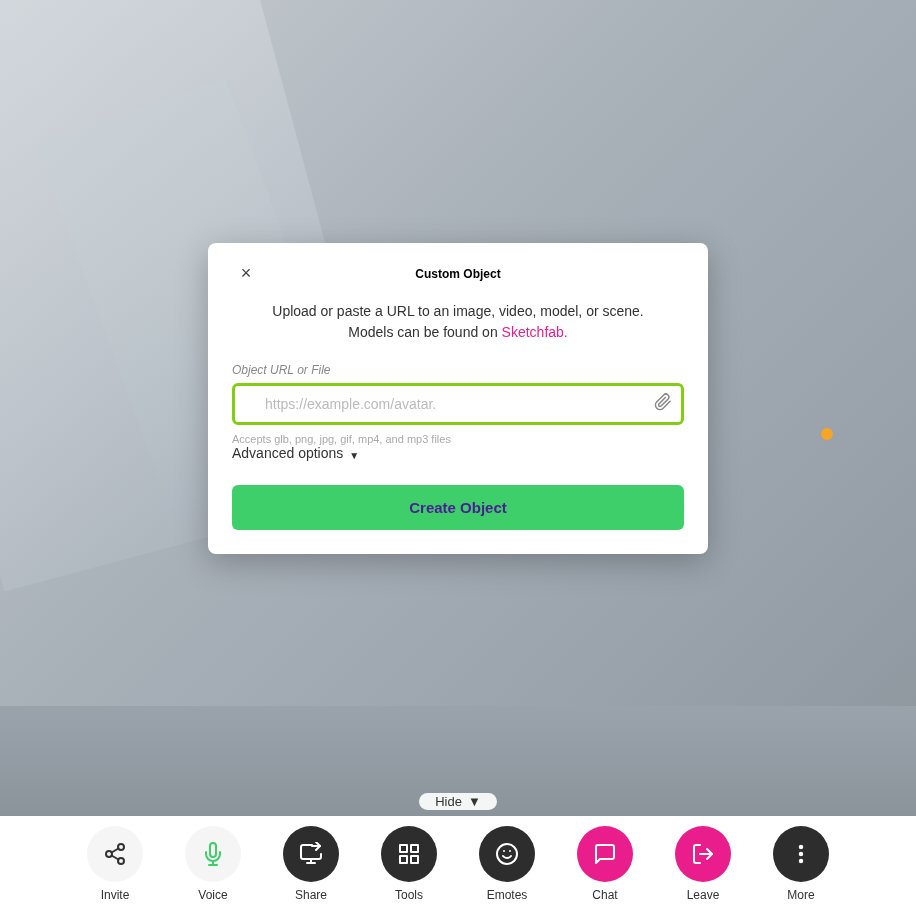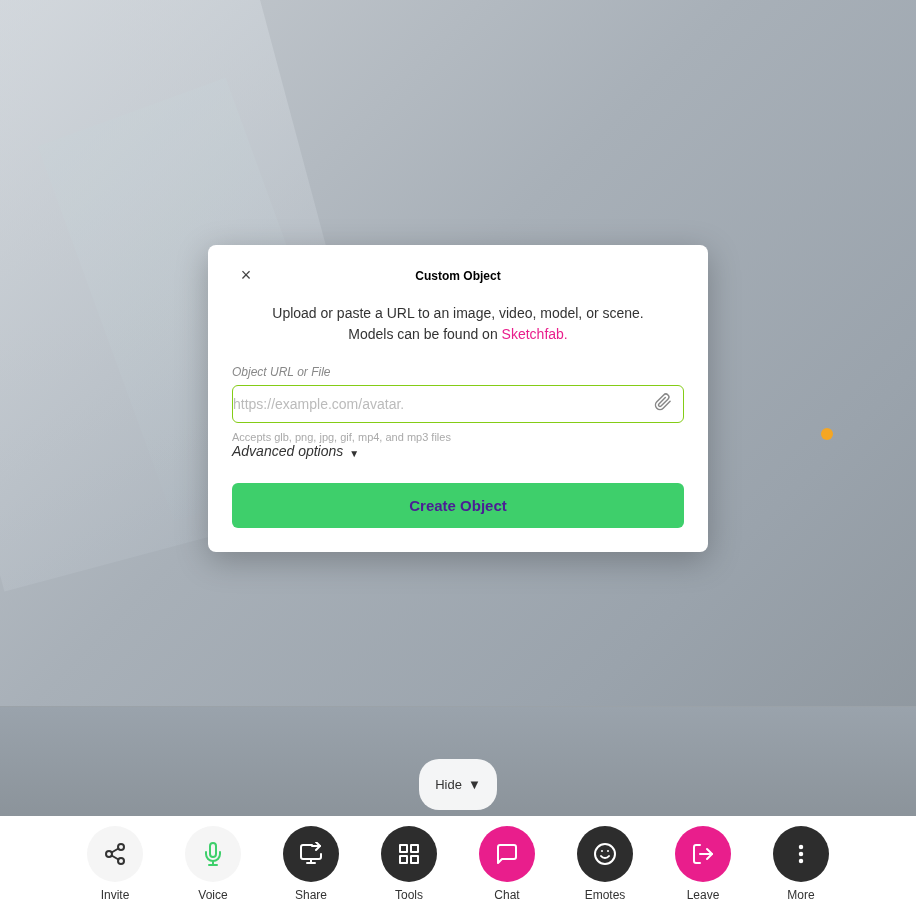--- a/index.html
+++ b/index.html
@@ -133,22 +133,22 @@
       font-style: italic;
     }
 
     .input-wrapper {
       position: relative;
       margin-bottom: 8px;
     }
 
     .url-input {
       width: 100%;
-      padding: 10px 40px 10px 0;
-      border: 1px solid #84cc16;
+      padding: 10px 40px 10px 30px;
+      border: 3px solid #84cc16;
       border-radius: 6px;
       font-size: 14px;
       color: #737373;
       outline: none;
       background: #fff;
     }
 
     .url-input::placeholder {
       color: #bbb;
     }
@@ -172,21 +172,20 @@
       display: flex;
       align-items: flex-end;
       gap: 6px;
       cursor: pointer;
       font-size: 14px;
       color: #333;
       background: none;
       border: none;
       padding: 0;
       margin-bottom: 24px;
-      font-style: italic;
     }
 
     .advanced-options .arrow-down {
       font-size: 10px;
       color: #333;
     }
 
     .create-button {
       width: 100%;
       padding: 14px;
@@ -211,21 +210,21 @@
       display: flex;
       justify-content: center;
       padding: 6px 0;
       background: transparent;
     }
 
     .hide-button {
       background: rgba(255,255,255,0.9);
       border: none;
       border-radius: 20px;
-      padding: 18px 16px;
+      padding: 1px 16px;
       font-size: 13px;
       cursor: pointer;
       color: #333;
       display: flex;
       align-items: center;
       gap: 6px;
     }
 
     .toolbar {
       background: #fff;
@@ -364,38 +363,38 @@
           <rect x="3" y="3" width="7" height="7"></rect>
             <rect x="14" y="3" width="7" height="7"></rect>
           <rect x="14" y="14" width="7" height="7"></rect>
             <rect x="3" y="14" width="7" height="7"></rect>
         </svg>
       </div>
       <span class="toolbar-label">Tools</span>
     </div>
 
     <div class="toolbar-item">
-      <div class="toolbar-icon icon-chat">
-        <svg width="24" height="24" viewBox="0 0 24 24" fill="none" stroke="#fff" stroke-width="2" stroke-linecap="round" stroke-linejoin="round">
-          <path d="M21 15a2 2 0 0 1-2 2H7l-4 4V5a2 2 0 0 1 2-2h14a2 2 0 0 1 2 2z"></path>
-        </svg>
-      </div>
-      <span class="toolbar-label">Chat</span>
-    </div>
-
-    <div class="toolbar-item">
       <div class="toolbar-icon icon-dark">
         <svg width="24" height="24" viewBox="0 0 24 24" fill="none" stroke="#fff" stroke-width="2" stroke-linecap="round" stroke-linejoin="round">
           <circle cx="12" cy="12" r="10"></circle>
           <path d="M8 14s1.5 2 4 2 4-2 4-2"></path>
           <line x1="9" y1="9" x2="9.01" y2="9"></line>
           <line x1="15" y1="9" x2="15.01" y2="9"></line>
         </svg>
       </div>
       <span class="toolbar-label">Emotes</span>
+    </div>
+
+    <div class="toolbar-item">
+      <div class="toolbar-icon icon-chat">
+        <svg width="24" height="24" viewBox="0 0 24 24" fill="none" stroke="#fff" stroke-width="2" stroke-linecap="round" stroke-linejoin="round">
+          <path d="M21 15a2 2 0 0 1-2 2H7l-4 4V5a2 2 0 0 1 2-2h14a2 2 0 0 1 2 2z"></path>
+        </svg>
+      </div>
+      <span class="toolbar-label">Chat</span>
     </div>
 
     <div class="toolbar-item">
       <div class="toolbar-icon icon-leave">
         <svg width="24" height="24" viewBox="0 0 24 24" fill="none" stroke="#fff" stroke-width="2" stroke-linecap="round" stroke-linejoin="round">
           <path d="M9 21H5a2 2 0 0 1-2-2V5a2 2 0 0 1 2-2h4"></path>
           <polyline points="16 17 21 12 16 7"></polyline>
           <line x1="21" y1="12" x2="9" y2="12"></line>
         </svg>
       </div>

